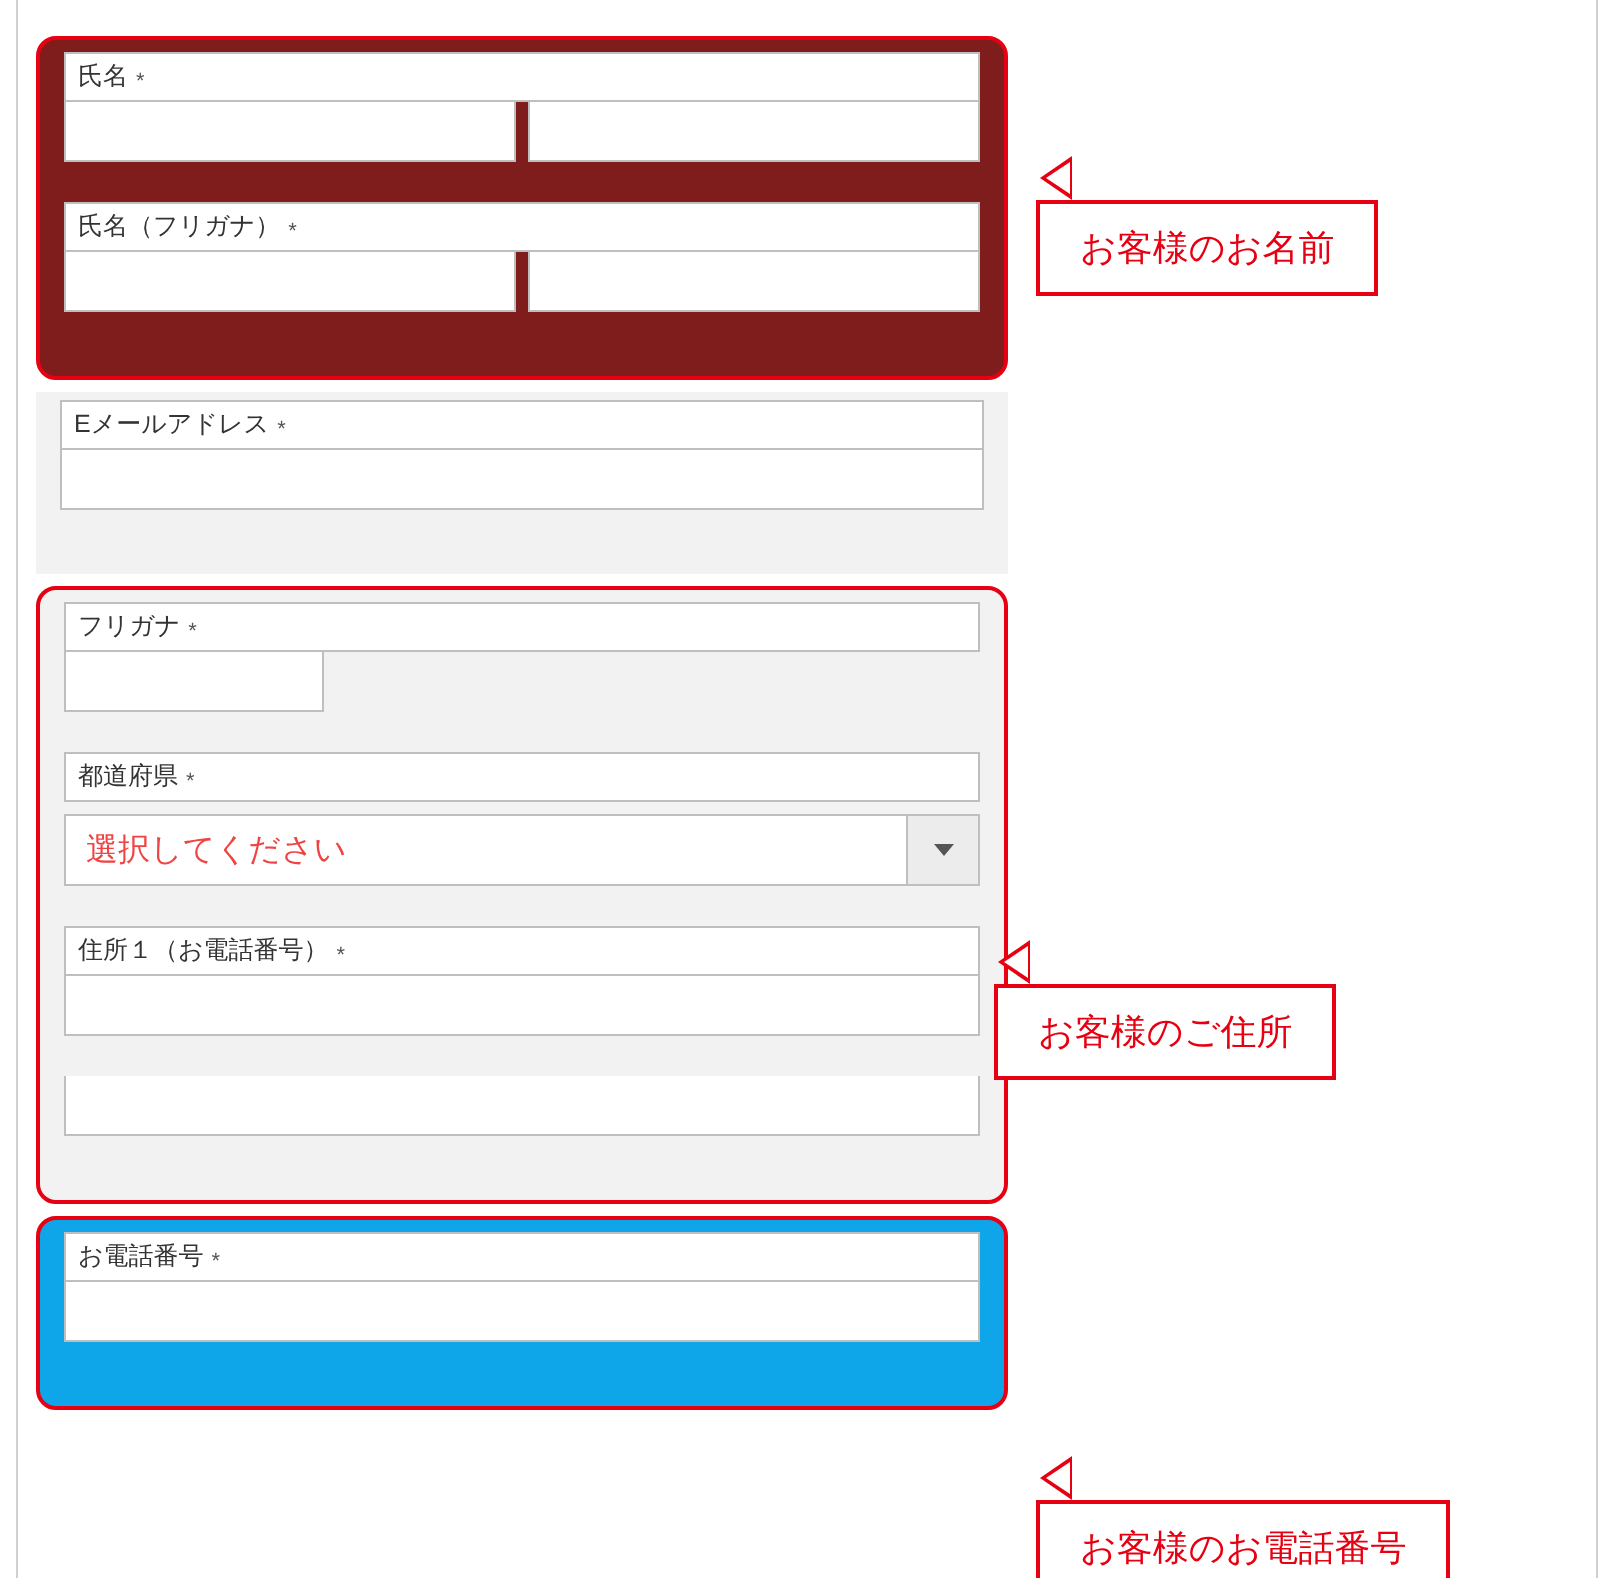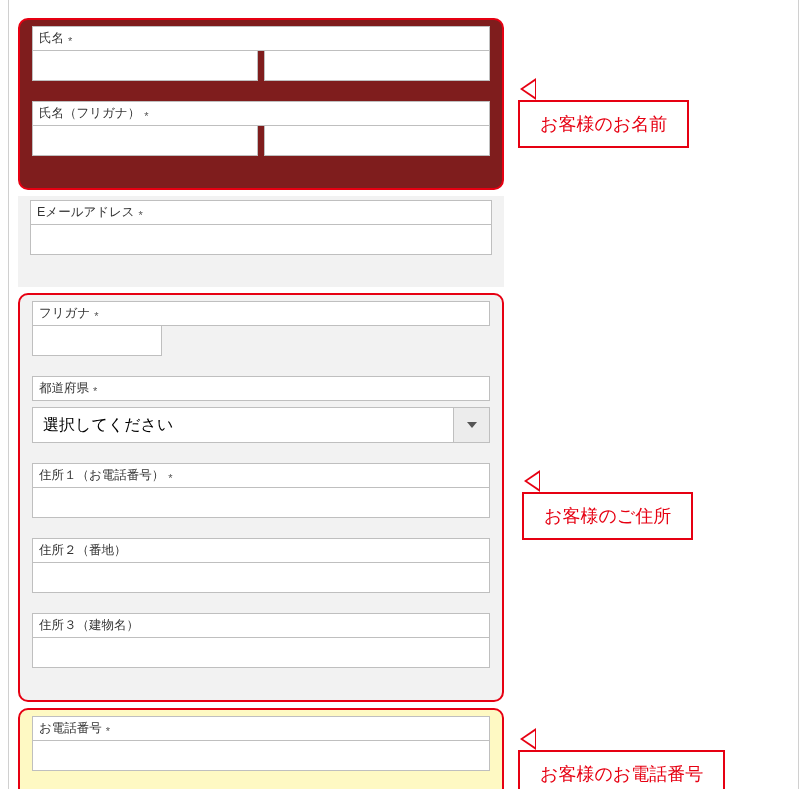--- a/index.html
+++ b/index.html
@@ -64,21 +64,21 @@
     .text-input.half { flex: 1 1 0; }
     .text-input.short { width: 130px; border-top: none; }
 
     .select-wrap { display: flex; margin-top: 6px; }
     .select-display {
       flex: 1;
       height: 36px;
       border: 1px solid #bfbfbf;
       background: #fff;
       font-size: 16px;
-      color: #000000;
+      color: #ef4444;
       display: flex;
       align-items: center;
       padding: 0 10px;
     }
     .select-btn {
       width: 36px;
       height: 36px;
       border: 1px solid #bfbfbf;
       border-left: none;
       background: #ececec;
@@ -214,57 +214,48 @@
 
       <div class="field-block">
         <div class="field-label-bar">
           <span>住所１（お電話番号）</span>
           <span class="req-star">*</span>
         </div>
         <input class="text-input full" style="">
       </div>
 
       <div class="field-block">
-        <div class="field-label-bar">
-          <span>住所２（番地）</span>
-        </div>
         <input class="text-input full" style="">
       </div>
 
-      <div class="field-block">
-        <div class="field-label-bar">
-          <span>住所３（建物名）</span>
-        </div>
-        <input class="text-input full" style="">
-      </div>
     </div>
   </div>
 
   <div class="white-gap"></div>
 
   <div style="background:#fff;">
-    <div class="red-section" style="background:#fef9c3;">
+    <div class="red-section" style="background:#0ea5e9;">
       <div class="field-block">
         <div class="field-label-bar">
           <span>お電話番号</span>
           <span class="req-star">*</span>
         </div>
         <input class="text-input full" style="">
       </div>
     </div>
   </div>
 
 </div>
 
 <div class="callout" style="left:520px; top:78px;">
   <div class="callout-arrow"></div>
   <div class="callout-box">お客様のお名前</div>
 </div>
 
-<div class="callout" style="left:524px; top:470px;">
+<div class="callout" style="left:499px; top:470px;">
   <div class="callout-arrow"></div>
   <div class="callout-box">お客様のご住所</div>
 </div>
 
 <div class="callout" style="left:520px; top:728px;">
   <div class="callout-arrow"></div>
   <div class="callout-box">お客様のお電話番号</div>
 </div>
 
 </body></html>

